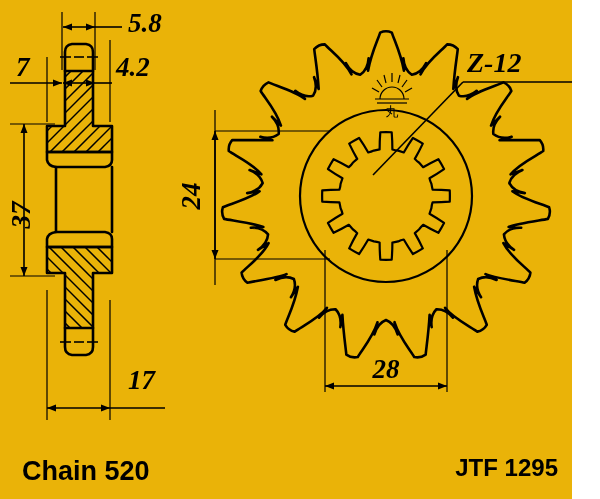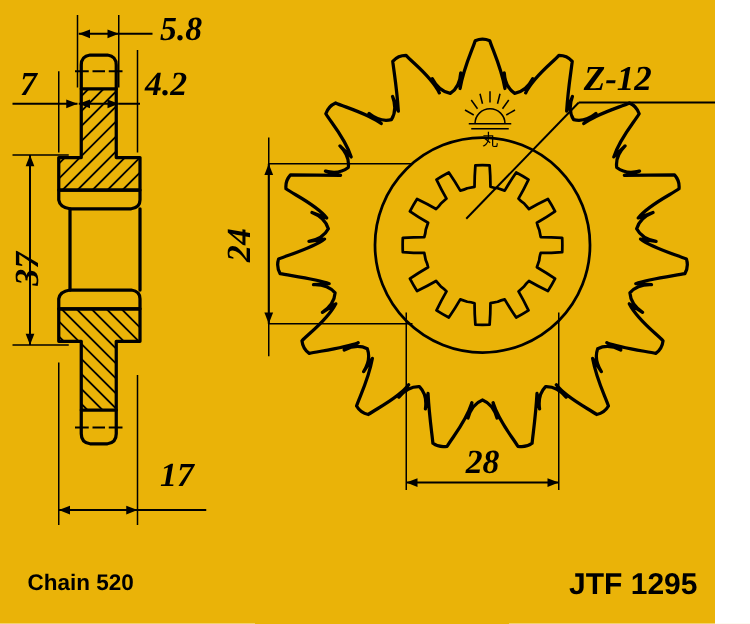--- a/index.html
+++ b/index.html
@@ -19,21 +19,21 @@
     position: absolute;
     left: 0;
     top: 0;
     width: 600px;
     height: 499px;
   }
   .bottom-label {
     position: absolute;
     font-family: "Liberation Sans", sans-serif;
     font-weight: bold;
-    font-size: 18px;
+    font-size: 27px;
     color: #000000;
     letter-spacing: 0px;
     white-space: nowrap;
   }
   #chain-label {
     left: 22px;
     top: 456px;
   }
   #part-label {
     right: 14px;

